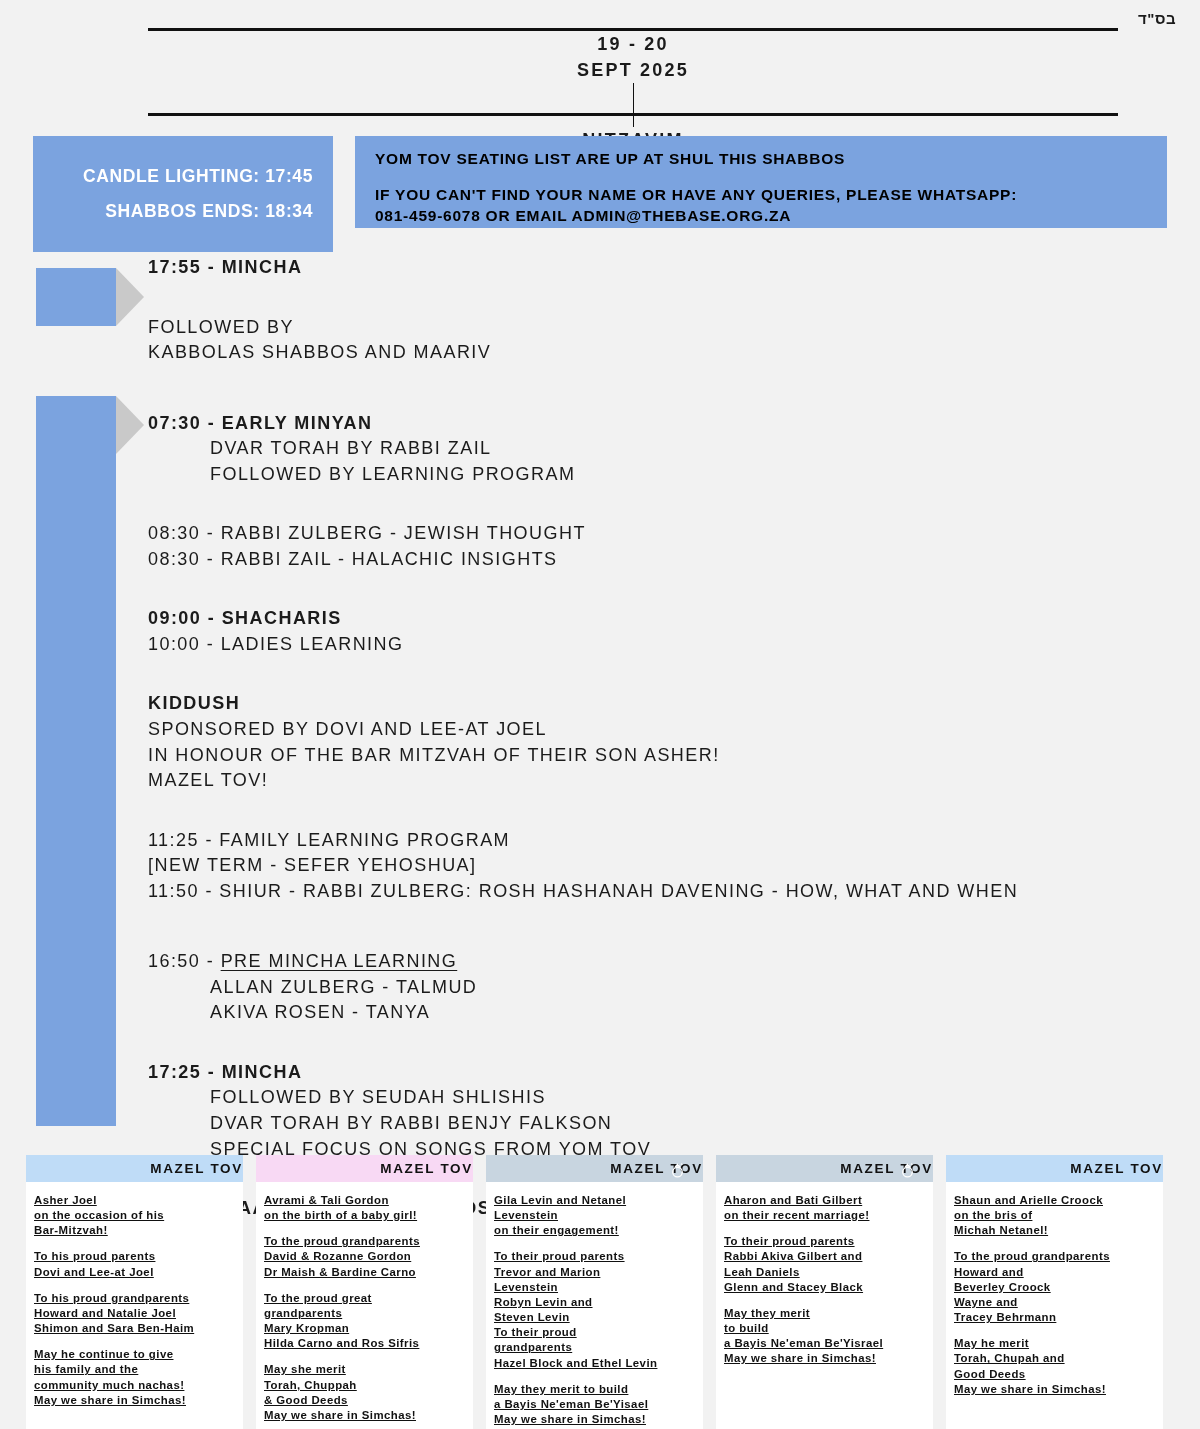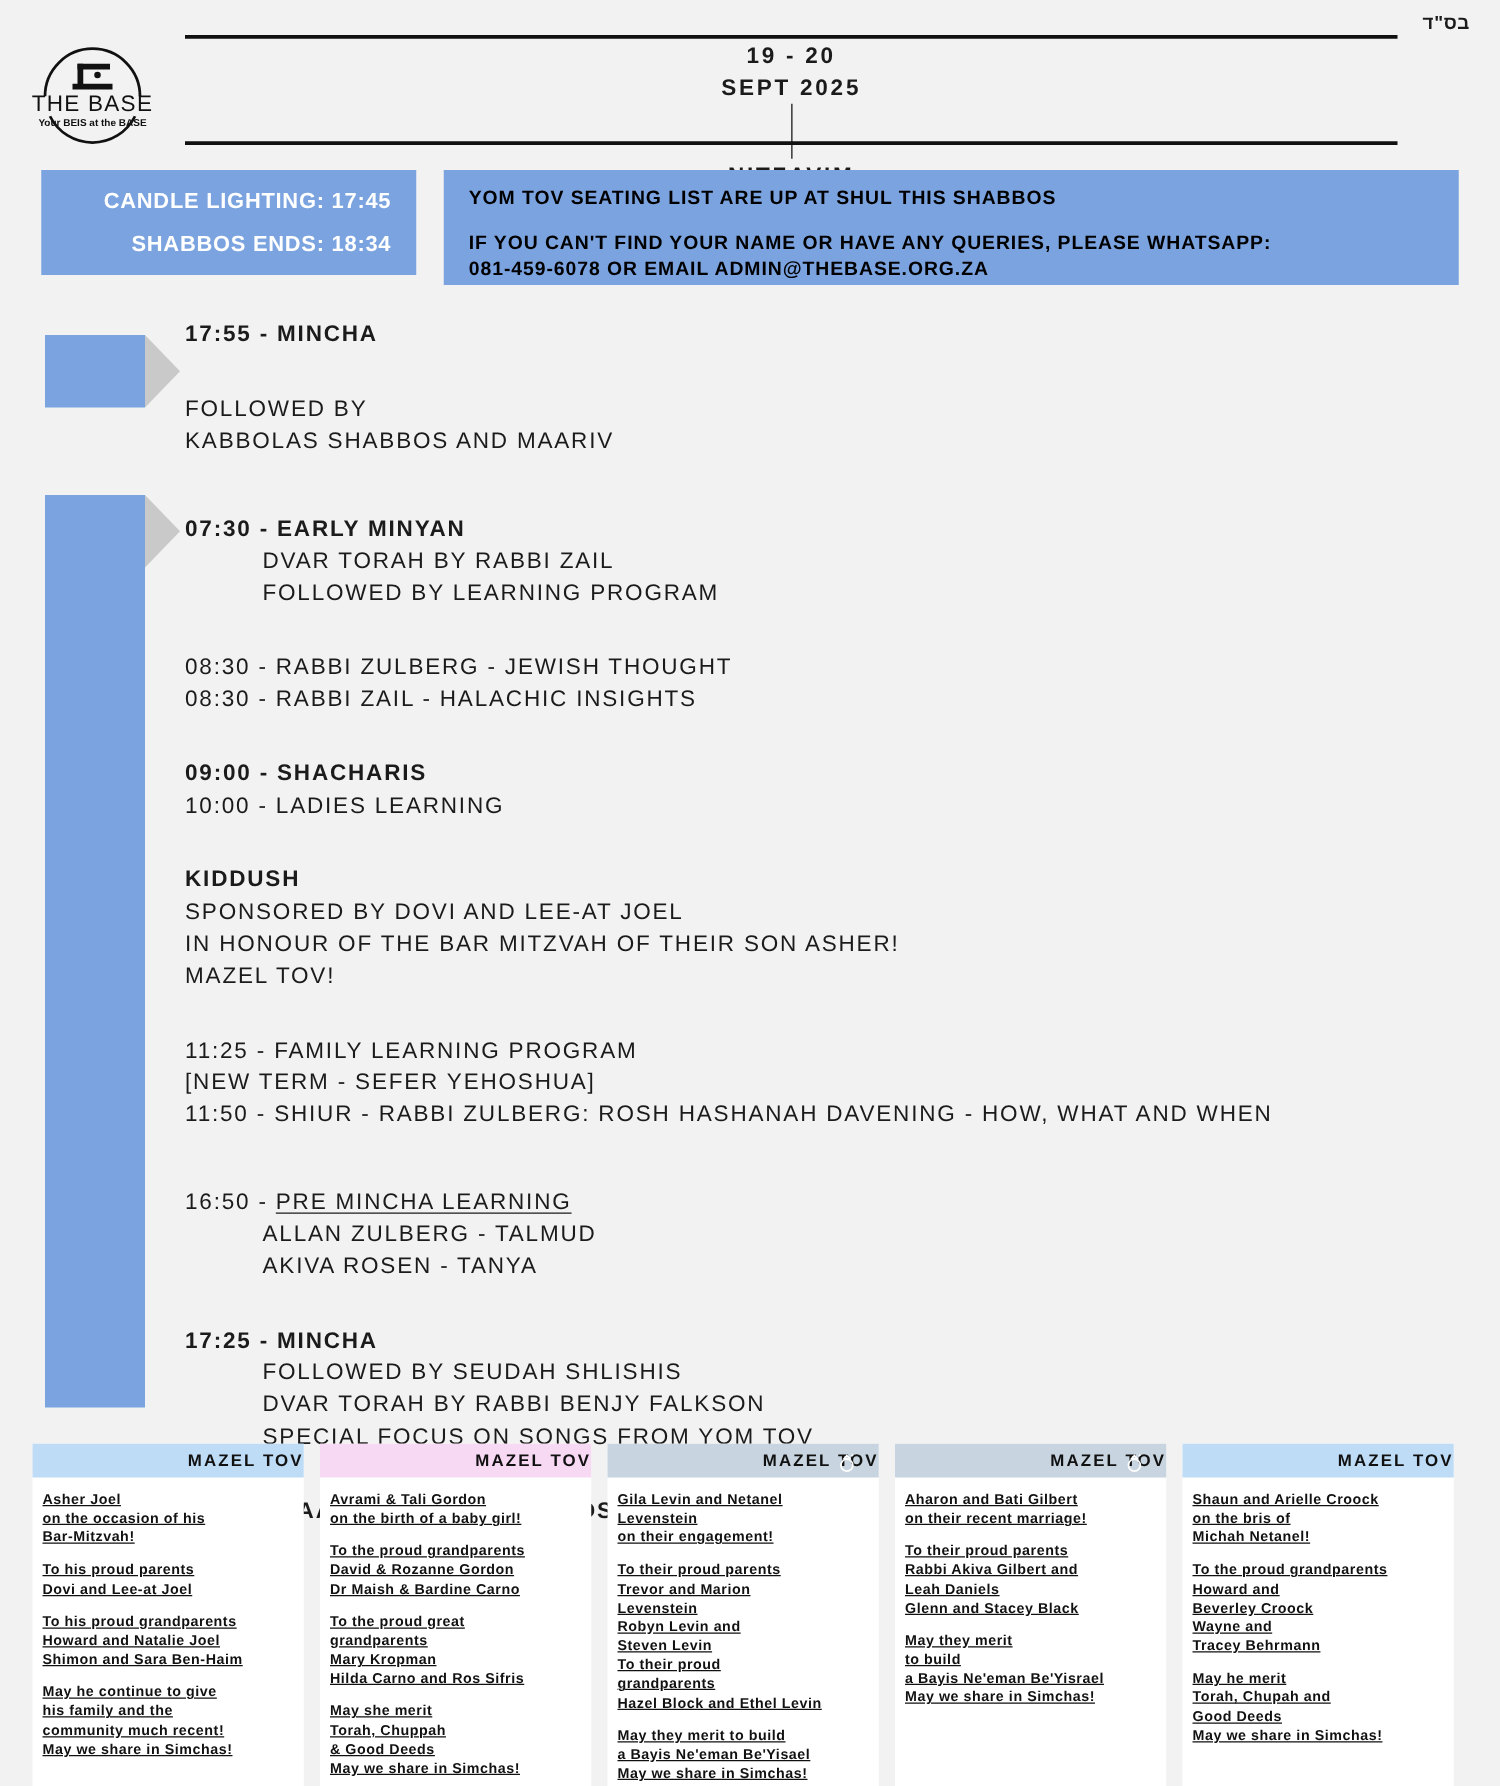--- a/index.html
+++ b/index.html
@@ -41,21 +41,21 @@
     line-height: 1.45;
   }
   .hdr-cell.date { width: 300px; }
   .hdr-cell.parsha { width: 355px; }
   .hdr-cell.hebdate { width: 310px; }
   .hdr-sep { width: 1px; height: 44px; background: #111; flex: 0 0 auto; }
 
   
   .banner-times {
     position: absolute; left: 33px; top: 136px;
-    width: 300px; height: 84px;
+    width: 300px; height: 116px;
     background: #7BA3DF; color: #fff;
     display: flex; flex-direction: column; justify-content: center;
     align-items: flex-end;
     padding: 0 20px 0 10px;
     font-weight: 700; font-size: 17.5px; letter-spacing: .6px;
     line-height: 2.0;
   }
   .banner-notice {
     position: absolute; left: 355px; top: 136px;
     width: 812px; height: 92px;
@@ -126,34 +126,20 @@
 </style>
 </head>
 <body>
 
 <div class="page">
 
   <div class="bsd">בס"ד</div>
 
   <div class="header">
 
-    <div class="logo">
-      <svg viewBox="0 0 104 90" xmlns="http://www.w3.org/2000/svg">
-        <path d="M14 46 A38 38 0 0 1 90 46" fill="none" stroke="#111" stroke-width="2.2"></path>
-        <path d="M18 62 A38 38 0 0 0 86 62" fill="none" stroke="#111" stroke-width="2.2"></path>
-        <g fill="#111">
-          <rect x="40" y="20" width="26" height="4.6"></rect>
-          <rect x="40" y="20" width="4.6" height="20"></rect>
-          <rect x="36" y="36" width="32" height="4.6"></rect>
-          <circle cx="56" cy="29" r="2.6"></circle>
-        </g>
-        <text x="52" y="58" text-anchor="middle" font-family="'Liberation Sans',sans-serif" font-size="18" font-weight="400" letter-spacing="1" fill="#111">THE BASE</text>
-        <text x="52" y="70" text-anchor="middle" font-family="'Liberation Sans',sans-serif" font-size="8" font-weight="700" fill="#111">Your BEIS at the BASE</text>
-      </svg>
-    </div>
 
     <div class="hdr-box">
       <div class="hdr-cell date">
         <div>
           <div>19 - 20</div>
           <div>SEPT 2025</div>
         </div>
       </div>
       <div class="hdr-sep"></div>
       <div class="hdr-cell parsha">NITZAVIM</div>
@@ -271,21 +257,21 @@
             <div>Dovi and Lee-at Joel</div>
           </div>
           <div class="para">
             <div>To his proud grandparents</div>
             <div>Howard and Natalie Joel</div>
             <div>Shimon and Sara Ben-Haim</div>
           </div>
           <div class="para">
             <div>May he continue to give</div>
             <div>his family and the</div>
-            <div>community much recent!</div>
+            <div>community much nachas!</div>
             <div>May we share in Simchas!</div>
           </div>
         </div>
       </div>
       <div class="card">
         <div class="card-head" style="background: rgb(248, 217, 244);">
           <span>MAZEL TOV</span>
         </div>
         <div class="card-body">
           <div class="para">

